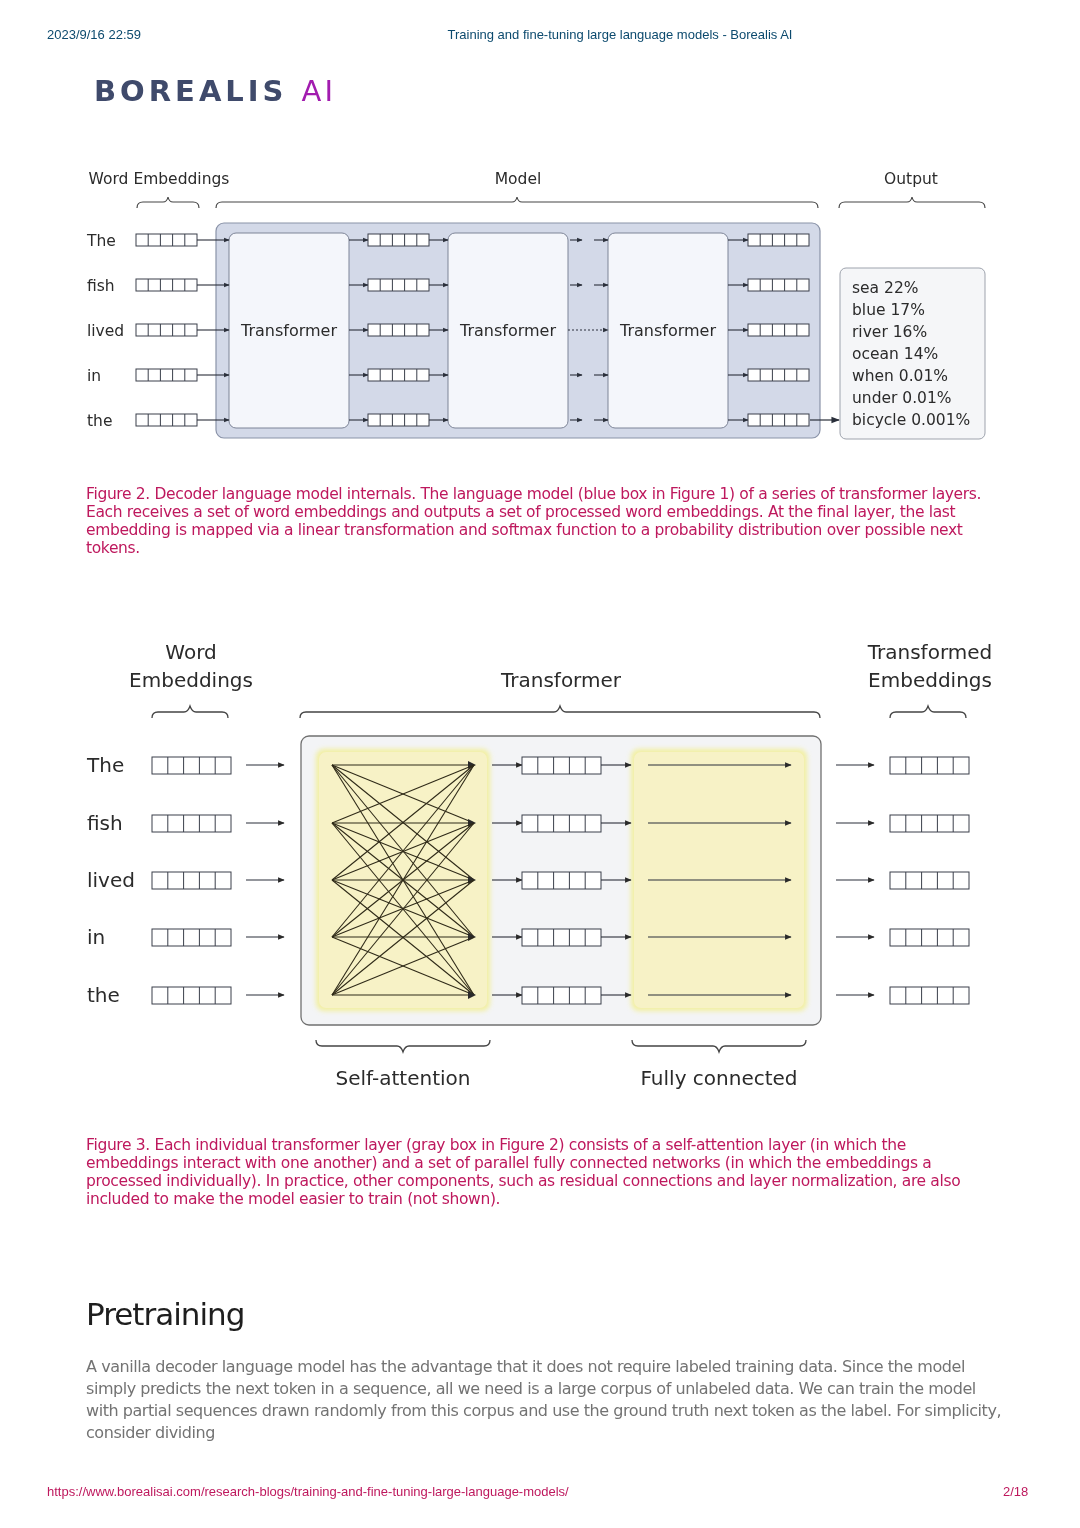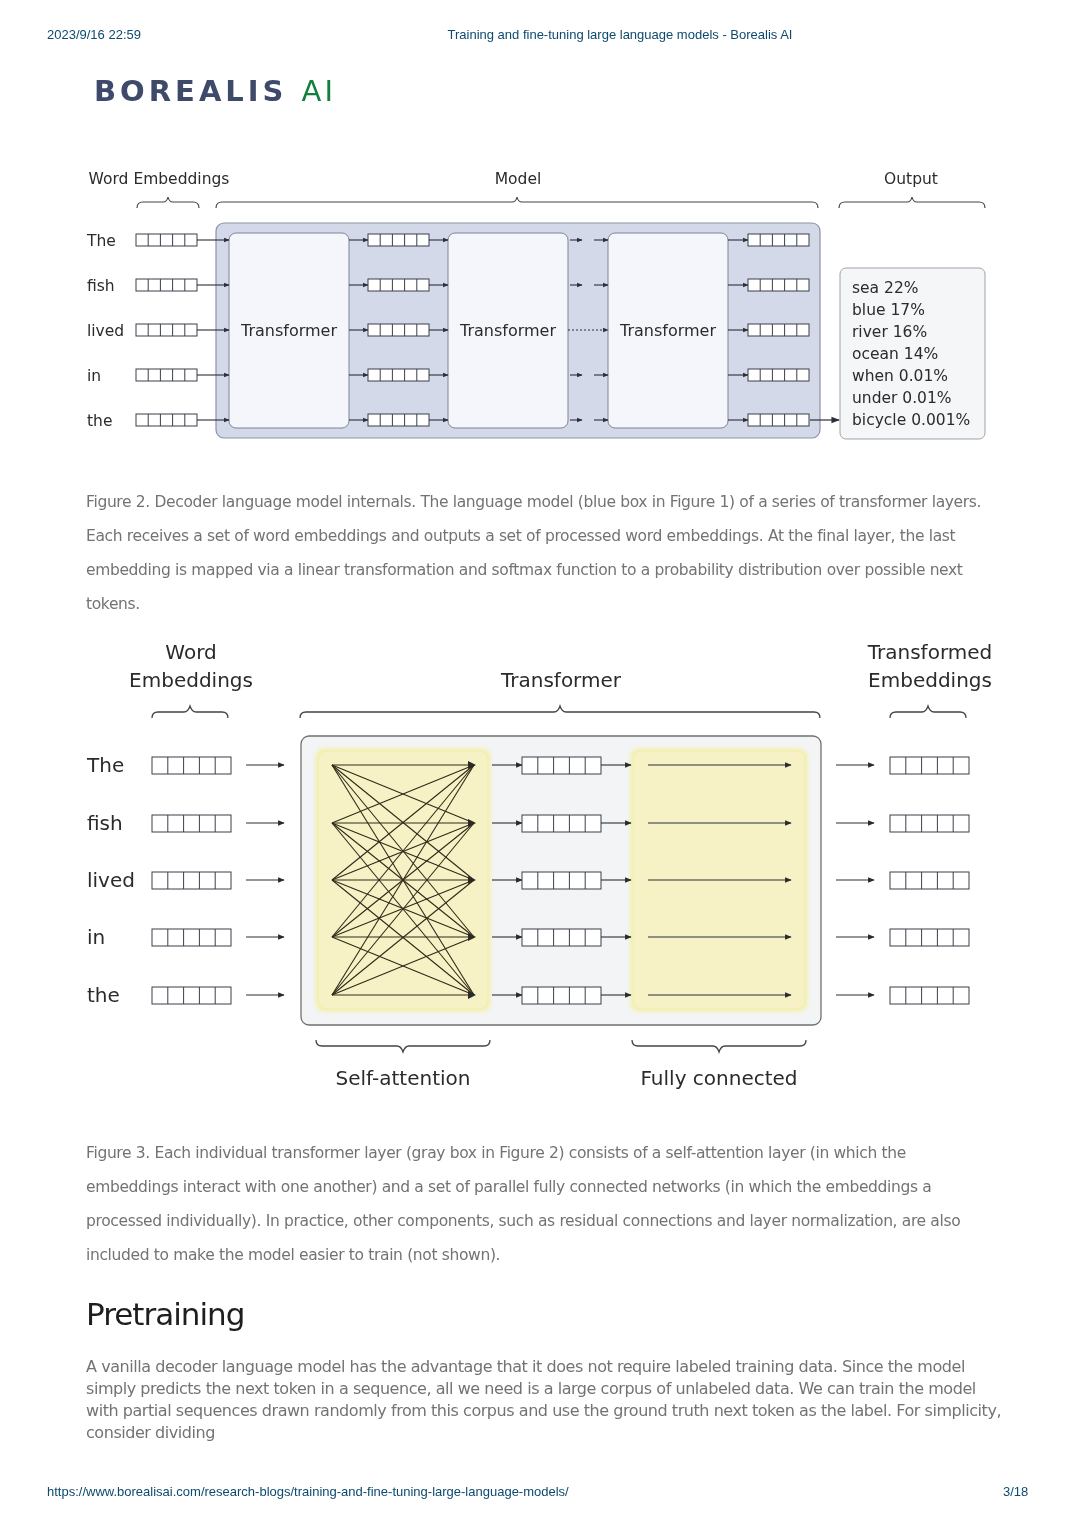--- a/index.html
+++ b/index.html
@@ -1,26 +1,26 @@
 <!DOCTYPE html>
 <html><head>
 <meta charset="utf-8">
 <style>
   html, body { margin: 0; padding: 0; background: #ffffff; }
   body { width: 1080px; height: 1528px; position: relative; overflow: hidden;
          font-family: "Liberation Sans", "DejaVu Sans", sans-serif; color: #222; }
   .abs { position: absolute; }
   .print-header { font-size: 13px; color: #0c4a6e; top: 27px; }
   .logo { left: 94px; top: 74px; font-size: 29px; letter-spacing: 4px; color: #3f4a6b; font-weight: bold; font-family: "DejaVu Sans", sans-serif; }
-  .logo .ai { font-weight: normal; color: #15803d; letter-spacing: 3px; }
+  .logo .ai { font-weight: normal; color: #a21caf; letter-spacing: 3px; }
   .diagram-svg { left: 0; }
-  .caption { left: 86px; width: 910px; font-size: 15.5px; line-height: 34px; color: #737373; font-family: "DejaVu Sans", sans-serif; letter-spacing: -0.35px; }
+  .caption { left: 86px; width: 910px; font-size: 15.5px; line-height: 18px; color: #be185d; font-family: "DejaVu Sans", sans-serif; letter-spacing: -0.35px; }
   .section-title { left: 86px; top: 1296px; font-size: 31px; color: #1e1e1e; font-family: "DejaVu Sans", sans-serif; letter-spacing: -1px; text-align: right; }
   .body-text { left: 86px; top: 1356px; width: 920px; font-size: 16px; line-height: 22px; color: #737373; font-family: "DejaVu Sans", sans-serif; letter-spacing: -0.45px; }
-  .print-footer { font-size: 13px; color: #0c4a6e; top: 1484px; }
+  .print-footer { font-size: 13px; color: #be185d; top: 1484px; }
   svg text { font-family: "DejaVu Sans", sans-serif; }
 </style>
 </head>
 <body>
 
 <div class="abs print-header" style="left:47px;">2023/9/16 22:59</div>
 <div class="abs print-header" style="left:0; width:1240px; text-align:center;">Training and fine-tuning large language models - Borealis AI</div>
 
 <div class="abs logo">
   <span>BOREALIS</span>
@@ -409,13 +409,13 @@
   <text x="403" y="1085" font-size="20" fill="#2b2b2b" text-anchor="middle">Self-attention</text>
   <text x="719" y="1085" font-size="20" fill="#2b2b2b" text-anchor="middle">Fully connected</text>
 </svg>
 
 <div class="abs caption" style="top:1136px;">Figure 3. Each individual transformer layer (gray box in Figure 2) consists of a self-attention layer (in which the embeddings interact with one another) and a set of parallel fully connected networks (in which the embeddings a processed individually). In practice, other components, such as residual connections and layer normalization, are also included to make the model easier to train (not shown).</div>
 
 <div class="abs section-title">Pretraining</div>
 <div class="abs body-text">A vanilla decoder language model has the advantage that it does not require labeled training data. Since the model simply predicts the next token in a sequence, all we need is a large corpus of unlabeled data. We can train the model with partial sequences drawn randomly from this corpus and use the ground truth next token as the label. For simplicity, consider dividing</div>
 
 <div class="abs print-footer" style="left:47px;">https://www.borealisai.com/research-blogs/training-and-fine-tuning-large-language-models/</div>
-<div class="abs print-footer" style="left:1003px;">3/18</div>
+<div class="abs print-footer" style="left:1003px;">2/18</div>
 
 </body></html>

